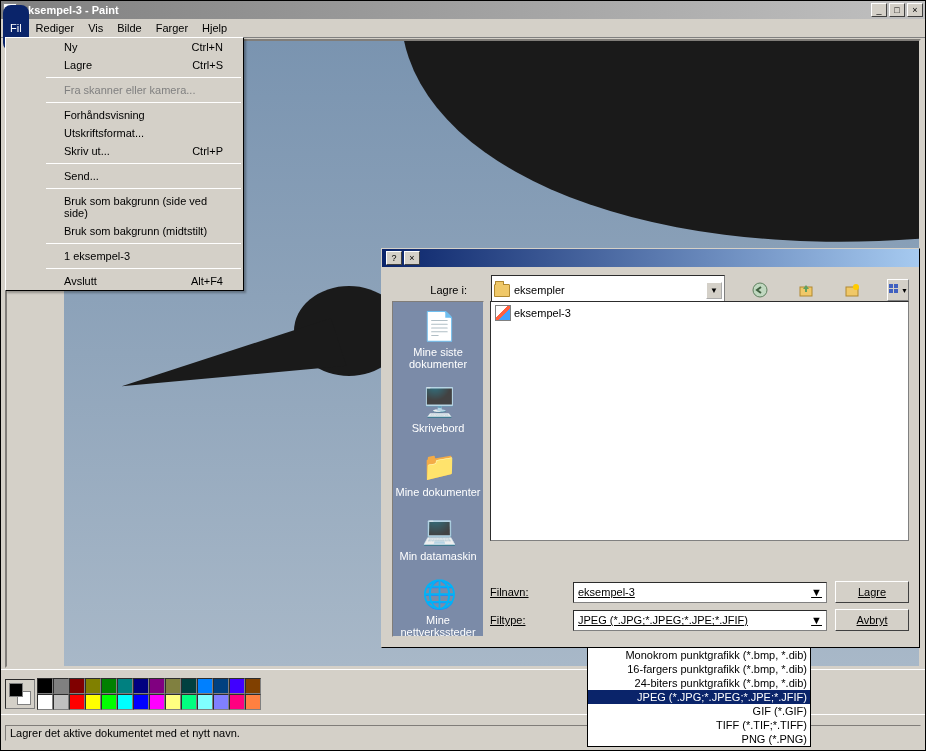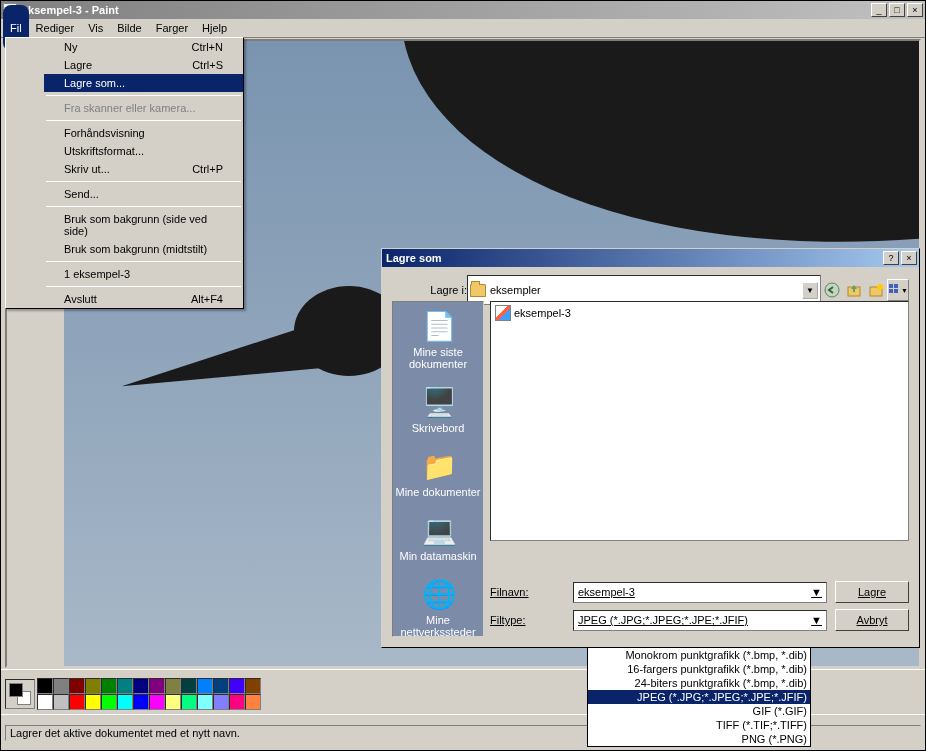--- a/index.html
+++ b/index.html
@@ -36,21 +36,21 @@
 .statusbar span { border: 1px inset #d4d0c8; padding: 1px 4px; flex: 1; }
 
 .file-menu { position: absolute; top: 37px; left: 5px; width: 239px; background: #d4d0c8; border: 1px solid; border-color: #fff #000 #000 #fff; box-shadow: 2px 2px 2px rgba(0,0,0,0.3); z-index: 10; padding-left: 38px; }
 .menu-item { display: flex; padding: 3px 20px 3px 20px; }
 .menu-item .label { flex: 1; }
 .menu-item.highlight { background: #0a246a; color: #fff; }
 .menu-item.disabled { color: #808080; }
 .menu-sep { height: 1px; background: #808080; border-bottom: 1px solid #fff; margin: 3px 2px; }
 
 .save-dialog { position: absolute; top: 248px; left: 381px; width: 539px; height: 400px; background: #d4d0c8; border: 1px solid; border-color: #d4d0c8 #000 #000 #d4d0c8; z-index: 20; }
-.dlg-toolbar { display: flex; align-items: center; padding: 8px 10px; gap: 0; }
+.dlg-toolbar { display: flex; align-items: center; padding: 8px 10px; gap: 24px; }
 .dlg-toolbar .lbl { width: 75px; text-align: right; }
 .dlg-combo { flex: 1; height: 30px; border: 1px inset #808080; background: #fff; display: flex; align-items: center; padding: 0 2px; }
 .dlg-combo .arrow { width: 16px; height: 17px; background: #d4d0c8; border: 1px outset #fff; text-align: center; font-size: 8px; line-height: 15px; }
 .folder-icon { width: 16px; height: 13px; display: inline-block; background: #f0c868; border: 1px solid #b08830; border-radius: 1px 1px 0 0; margin-right: 4px; position: relative; }
 .folder-icon::before { content: ''; position: absolute; top: -4px; left: 0; width: 7px; height: 3px; background: #f0c868; border: 1px solid #b08830; border-bottom: none; border-radius: 1px 1px 0 0; }
 .nav-btn { width: 22px; height: 22px; display: flex; align-items: center; justify-content: center; border: 1px solid transparent; }
 
 .places-bar { position: absolute; top: 52px; left: 10px; width: 92px; bottom: 10px; background: #7b8ba8; border: 1px inset #d4d0c8; }
 .place { text-align: center; color: #fff; padding: 8px 2px; }
 .place .ico { width: 32px; height: 32px; margin: 0 auto 4px; }
@@ -147,24 +147,20 @@
 
 <div class="file-menu">
     <div class="menu-item">
       <span class="label">Ny</span>
       <span>Ctrl+N</span>
     </div>
     <div class="menu-item">
       <span class="label">Lagre</span>
       <span>Ctrl+S</span>
     </div>
-    <div class="menu-item highlight">
-      <span class="label">Lagre som...</span>
-      <span></span>
-    </div>
     <div class="menu-sep"></div>
     <div class="menu-item disabled">
       <span class="label">Fra skanner eller kamera...</span>
       <span></span>
     </div>
     <div class="menu-sep"></div>
     <div class="menu-item">
       <span class="label">Forhåndsvisning</span>
       <span></span>
     </div>
@@ -197,21 +193,20 @@
     </div>
     <div class="menu-sep"></div>
     <div class="menu-item">
       <span class="label">Avslutt</span>
       <span>Alt+F4</span>
     </div>
   </div>
 
 <div class="save-dialog">
   <div class="titlebar">
-    <span class="title">Lagre som</span>
     <div class="controls">
       <button>?</button>
       <button>×</button>
     </div>
   </div>
   <div class="dlg-toolbar">
     <span class="lbl">Lagre i:</span>
     <div class="dlg-combo">
       <span class="folder-icon"></span>
       <span style="flex:1">eksempler</span>

